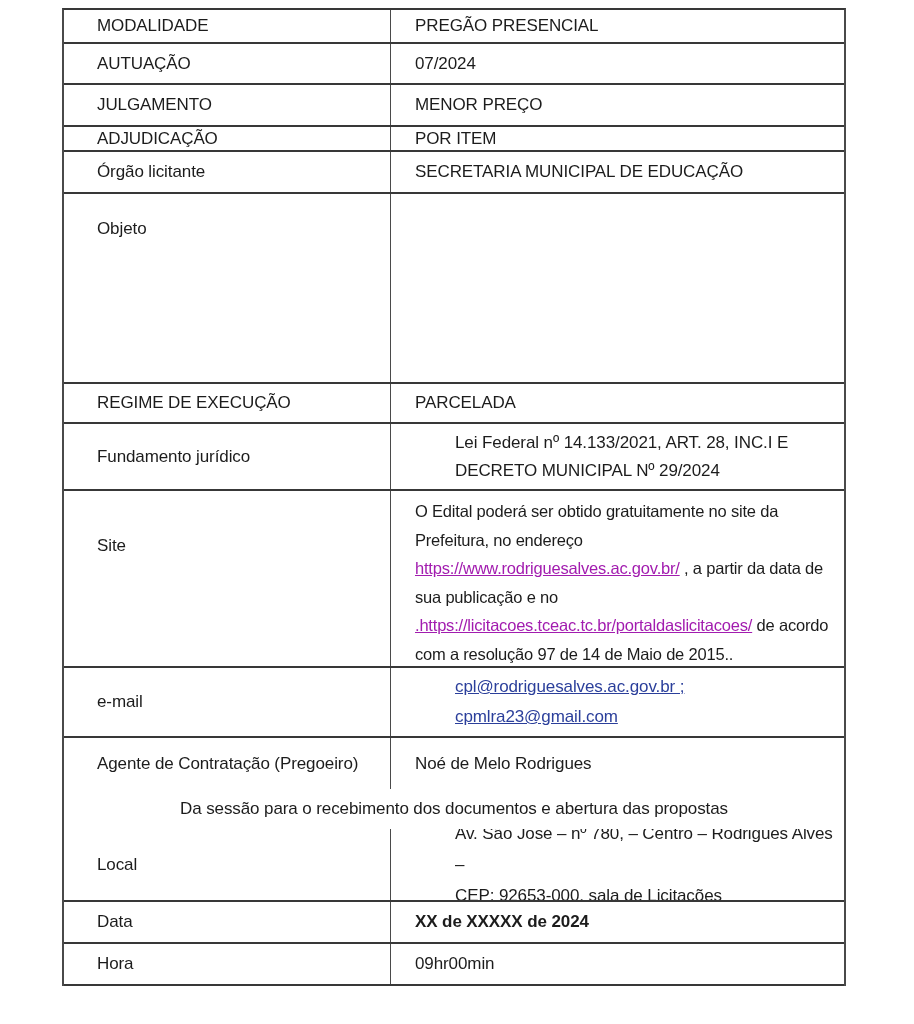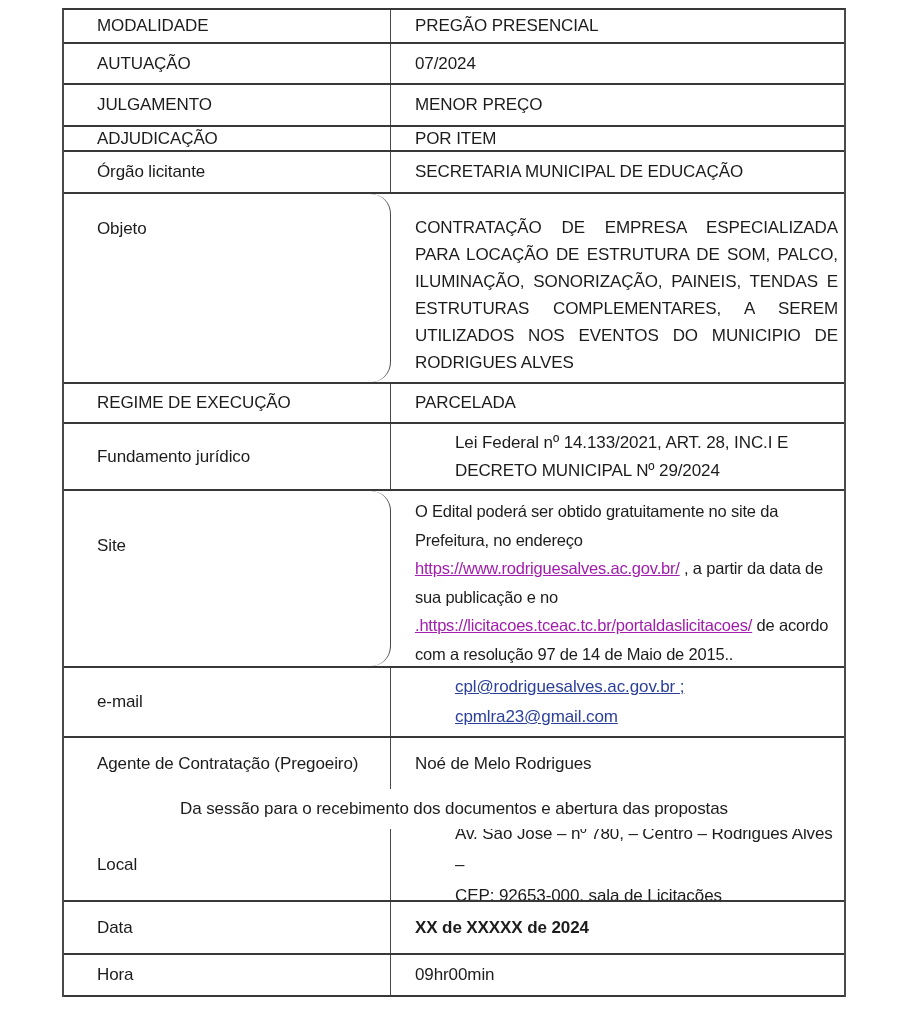--- a/index.html
+++ b/index.html
@@ -20,26 +20,26 @@
     width:327px; flex:0 0 auto;
     border-right:1.5px solid #4a4a4a;
     padding-left:33px; padding-right:16px;
     display:flex; align-items:center;
   }
   .td.value {
     flex:1 1 auto;
     padding-left:24px; padding-right:6px;
     display:flex; align-items:center;
   }
-  .td.top { align-items:flex-start;border-radius:20px; }
+  .td.top { align-items:flex-start; }
 
   
   .r1{height:34px}.r2{height:41px}.r3{height:42px}.r4{height:25px}.r5{height:42px}
   .r6{height:190px}.r7{height:40px}.r8{height:67px}.r9{height:177px}.r10{height:70px}
-  .r11{height:51px}.r12{height:40px}.r13{height:73px}.r14{height:53px}.r15{height:42px}
+  .r11{height:51px}.r12{height:40px}.r13{height:73px}.r14{height:42px}.r15{height:42px}
 
   .r6 .label { padding-top:25px; }
   .r6 .value { padding-top:20px; display:block; text-align:justify; line-height:27px; }
   .r9 .label { padding-top:45px; }
   .r9 .value { padding-top:6px; display:block; line-height:28.5px; font-size:16.5px; letter-spacing:-0.2px; }
 
   .lines { display:block; }
   .lines .line { display:block;margin-left:40px; }
   .r8 .value .line { line-height:28px; }
   .r10 .value .line { line-height:30px; }
@@ -103,21 +103,20 @@
       </div>
     <div class="td value">
         <span>SECRETARIA MUNICIPAL DE EDUCAÇÃO</span>
       </div>
   </div>
 
   <div class="tr r6">
     <div class="td label top">
         <span>Objeto</span>
       </div>
-    <div class="td value top"><span>CONTRATAÇÃO DE EMPRESA ESPECIALIZADA PARA LOCAÇÃO DE ESTRUTURA DE SOM, PALCO, ILUMINAÇÃO, SONORIZAÇÃO, PAINEIS, TENDAS E ESTRUTURAS COMPLEMENTARES, A SEREM UTILIZADOS NOS EVENTOS DO MUNICIPIO DE RODRIGUES ALVES</span></div>
   </div>
 
   <div class="tr r7">
     <div class="td label">
         <span>REGIME DE EXECUÇÃO</span>
       </div>
     <div class="td value">
         <span>PARCELADA</span>
       </div>
   </div>

